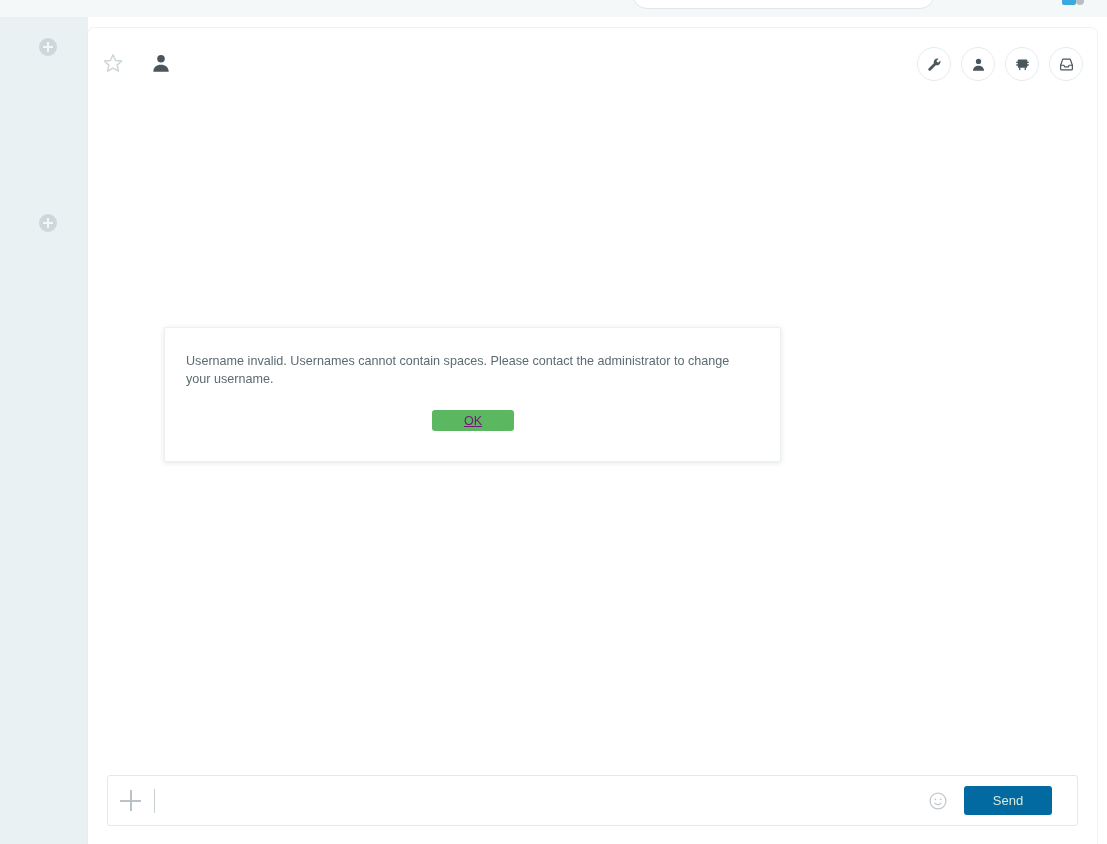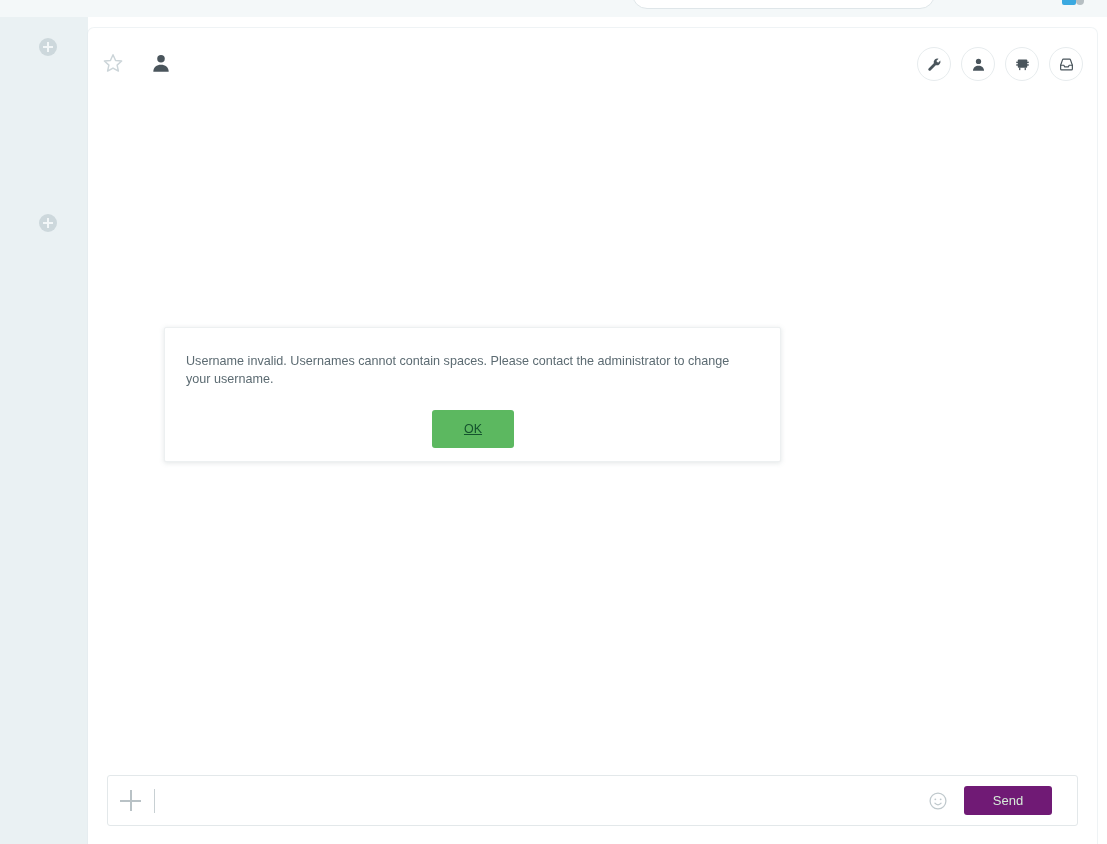--- a/index.html
+++ b/index.html
@@ -194,21 +194,21 @@
   .cmp-emoji {
     position: absolute;
     left: 820px; top: 15px;
     width: 20px; height: 20px;
     cursor: pointer;
   }
   .cmp-send {
     position: absolute;
     left: 856px; top: 10px;
     width: 88px; height: 29px;
-    background: #701a75;
+    background: #0369a1;
     border: 0;
     border-radius: 3px;
     color: #d7ecd9;
     font-family: "Liberation Sans", sans-serif;
     font-size: 13px;
     cursor: pointer;
     display: flex;
     align-items: center;
     justify-content: center;
   }
@@ -228,25 +228,25 @@
     position: absolute;
     left: 21px; top: 24px;
     width: 570px;
     font-size: 12.6px;
     line-height: 18px;
     color: #5c6b72;
   }
   .modal-ok {
     position: absolute;
     left: 267px; top: 82px;
-    width: 82px; height: 38px;
+    width: 82px; height: 21px;
     background: #5cb860;
     border: 0;
     border-radius: 3px;
-    color: #14532d;
+    color: #701a75;
     font-family: "Liberation Sans", sans-serif;
     font-size: 12.5px;
     cursor: pointer;
     display: flex;
     align-items: center;
     justify-content: center;
     text-decoration: underline;
   }
 </style>
 </head>

